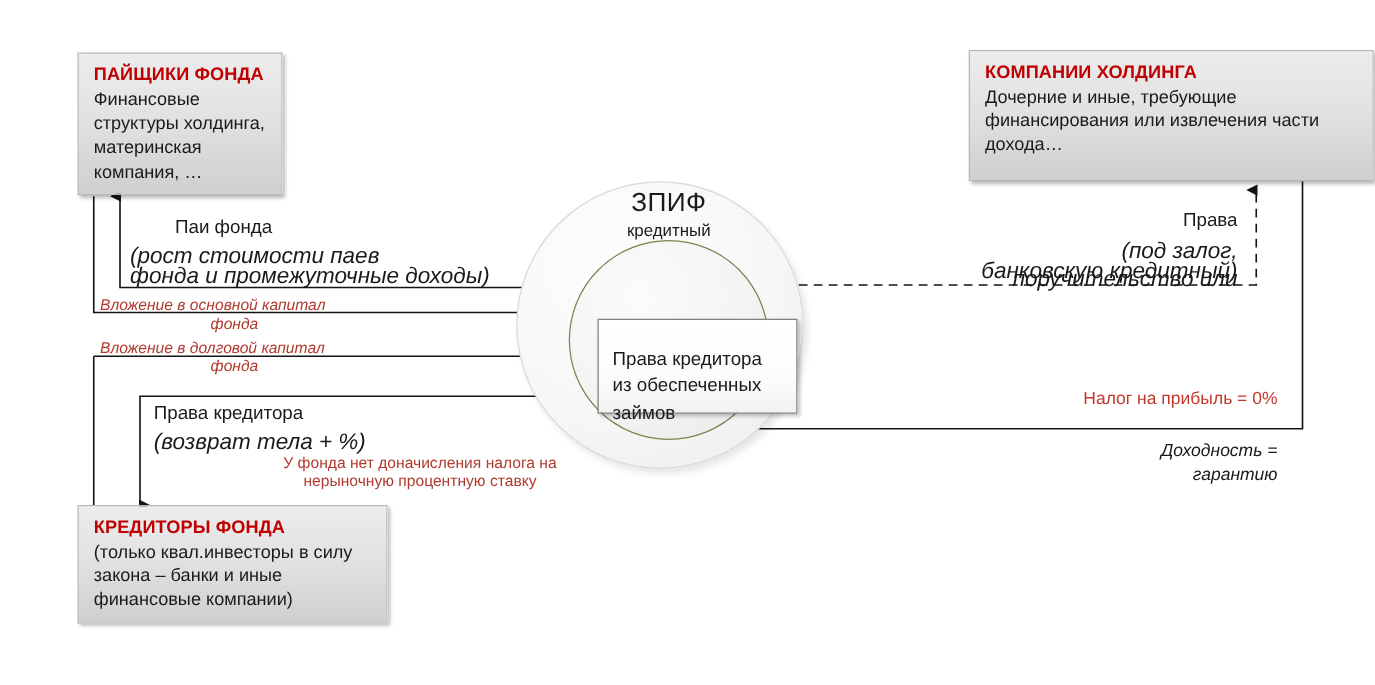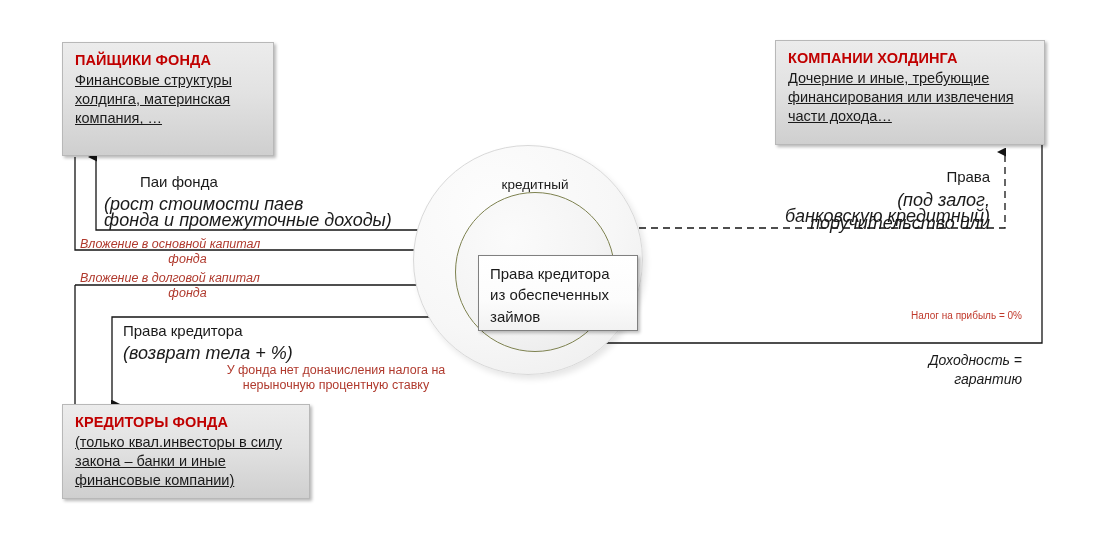--- a/index.html
+++ b/index.html
@@ -33,30 +33,30 @@
     line-height: 1.32;
   }
   .party-title {
     color: #c00000;
     font-weight: bold;
     font-size: 14.5px;
     letter-spacing: .1px;
     margin-bottom: 1px;
     display: block;
   }
-  .party-body { display: block; text-decoration: underline; }
+  .party-body { display: block; }
 
   
   .white-box {
     position: absolute;
     box-sizing: border-box;
     background: linear-gradient(to bottom, #ffffff 0%, #fcfcfc 60%, #f2f2f2 100%);
     border: 1px solid #808080;
     box-shadow: 2px 2px 3px rgba(0,0,0,0.25);
-    padding: 7px 10px 7px 11px;
+    padding: 21px 10px 7px 11px;
     color: #1a1a1a;
     font-size: 15px;
     line-height: 1.42;
   }
 
   
   .circle-outer {
     position: absolute;
     border-radius: 50%;
     border: 1px solid #d9d9d9;
@@ -69,21 +69,21 @@
     border: 1px solid #7e8250;
     background: radial-gradient(circle at 35% 28%, #fbfbfb 0%, #f4f4f4 55%, #e7e7e7 100%);
   }
 
   
   .lbl { position: absolute; color: #1a1a1a; }
   .lbl-main  { font-size: 15px; line-height: 1.3; }
   .lbl-ital  { font-size: 18px; font-style: italic; line-height: 1.3; }
   .red-ital  { color: #b03a2e; font-style: italic; font-size: 12.5px; line-height: 1.35; }
   .red-plain { color: #b03a2e; font-size: 12.5px; line-height: 1.32; }
-  .red-note  { color: #c0392b; font-size: 10px; }
+  .red-note  { color: #c0392b; font-size: 14px; }
   .ta-right  { text-align: right; }
   .ta-center { text-align: center; }
 
   .zpif-title {
     position: absolute;
     text-align: center;
     font-size: 21px;
     color: #1a1a1a;
     letter-spacing: .3px;
     line-height: 1.05;
@@ -146,32 +146,33 @@
     </g>
 
     <g>
       <path d="M1042,145 L1042,343 L547,343" fill="none" stroke="#141414" stroke-width="1.3" marker-end="url(#ah-left)"></path>
     </g>
   </svg>
 
   <div class="circle-outer" style="left:413px; top:145px; width:228px; height:228px;"></div>
   <div class="circle-inner" style="left:455px; top:192px; width:158px; height:158px;"></div>
 
+  <div class="zpif-title" style="left:455px; top:152px; width:160px;">ЗПИФ</div>
   <div class="zpif-sub" style="left:455px; top:177px; width:160px;">кредитный</div>
 
   <div class="white-box" style="left:478px; top:255px; width:160px; height:76px;">
     <span>Права кредитора из обеспеченных займов</span>
   </div>
 
-  <div class="party-box" style="left:62px; top:42px; width:212px; height:114px;">
+  <div class="party-box" style="left:62px; top:42px; width:164px; height:114px;">
     <span class="party-title">ПАЙЩИКИ ФОНДА</span>
     <span class="party-body">Финансовые структуры холдинга, материнская компания, …</span>
   </div>
 
-  <div class="party-box" style="left:775px; top:40px; width:270px; height:105px;">
+  <div class="party-box" style="left:775px; top:40px; width:324px; height:105px;">
     <span class="party-title">КОМПАНИИ ХОЛДИНГА</span>
     <span class="party-body">Дочерние и иные, требующие финансирования или извлечения части дохода…</span>
   </div>
 
   <div class="party-box" style="left:62px; top:404px; width:248px; height:95px;">
     <span class="party-title">КРЕДИТОРЫ ФОНДА</span>
     <span class="party-body">(только квал.инвесторы в силу закона – банки и иные финансовые компании)</span>
   </div>
 
   <div class="lbl lbl-main" style="left:104px; top:172px;margin-left:36px;">Паи фонда</div>

